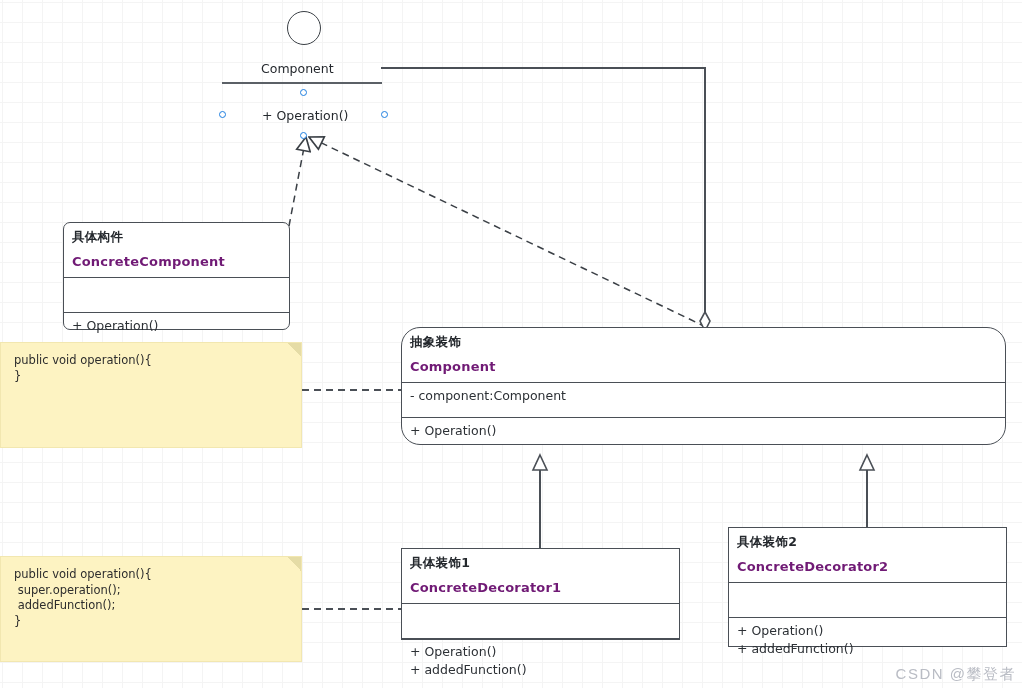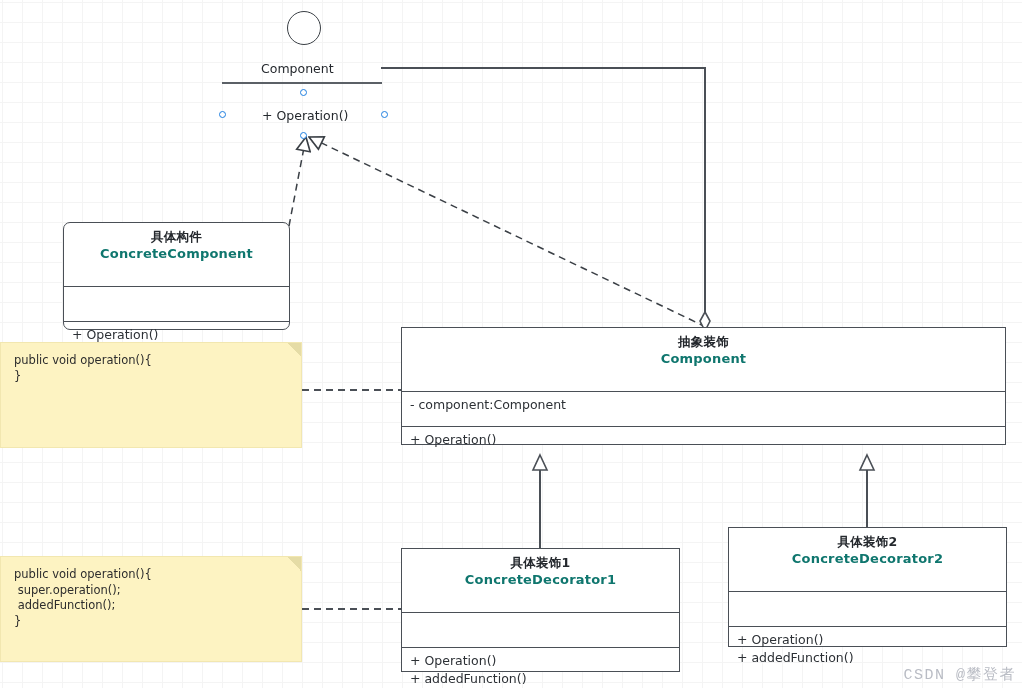--- a/index.html
+++ b/index.html
@@ -40,37 +40,38 @@
     box-sizing: border-box;
     background: #ffffff;
     border: 1.6px solid #4a4f56;
     border-radius: 7px;
     display: flex;
     flex-direction: column;
   }
   .uml-class.sharp { border-radius: 0; }
 
   .uml-head {
-    padding: 6px 8px 24px 8px;
-    text-align: center;
+    padding: 6px 8px 7px 8px;
+    text-align: left;
     border-bottom: 1.6px solid #4a4f56;
   }
   .uml-head .cn {
     font-size: 12.5px;
     font-weight: bold;
     color: #24282d;
     line-height: 16px;
     letter-spacing: .3px;
   }
   .uml-head .en {
     font-size: 13px;
     font-weight: bold;
-    color: #0f766e;
+    color: #701a75;
     line-height: 17px;
     letter-spacing: .2px;
+    margin-top: 8px;
   }
   .uml-attrs {
     min-height: 26px;
     border-bottom: 1.6px solid #4a4f56;
     padding: 4px 8px;
   }
   .uml-ops {
     padding: 4px 8px 6px 8px;
     flex: 1;
   }
@@ -144,21 +145,21 @@
 
   
   #watermark {
     position: absolute;
     right: 6px;
     bottom: 4px;
     font-size: 15px;
     color: #b9bcc4;
     letter-spacing: 1.5px;
     white-space: nowrap;
-    font-family: Liberation Mono, monospace;
+    font-family: Liberation Sans, sans-serif;
   }
 </style>
 </head>
 <body>
 
 <div id="canvas">
 
   <svg class="edges" viewBox="0 0 1022 688">
     <defs>
       <marker id="hollowTri" viewBox="0 0 12 12" refX="11" refY="6" markerWidth="11" markerHeight="11" orient="auto-start-reverse">
@@ -218,34 +219,34 @@
     <div class="uml-head">
       <div class="cn">具体构件</div>
       <div class="en">ConcreteComponent</div>
     </div>
     <div class="uml-attrs"></div>
     <div class="uml-ops">
       <div class="uml-line">+ Operation()</div>
     </div>
   </div>
 
-  <div class="uml-class sharp" style="left:401px;top:327px;width:605px;height:118px;">
+  <div class="uml-class sharp" style="left:401px;top:327px;width:605px;height:118px;border-radius:19px;">
     <div class="uml-head">
       <div class="cn">抽象装饰</div>
       <div class="en">Component</div>
     </div>
     <div class="uml-attrs" style="min-height:26px;">
       <div class="uml-line">- component:Component</div>
     </div>
     <div class="uml-ops">
       <div class="uml-line">+ Operation()</div>
     </div>
   </div>
 
-  <div class="uml-class sharp" style="left:401px;top:548px;width:279px;height:124px;">
+  <div class="uml-class sharp" style="left:401px;top:548px;width:279px;height:92px;">
     <div class="uml-head">
       <div class="cn">具体装饰1</div>
       <div class="en">ConcreteDecorator1</div>
     </div>
     <div class="uml-attrs"></div>
     <div class="uml-ops">
       <div class="uml-line">+ Operation()</div>
       <div class="uml-line">+ addedFunction()</div>
     </div>
   </div>

